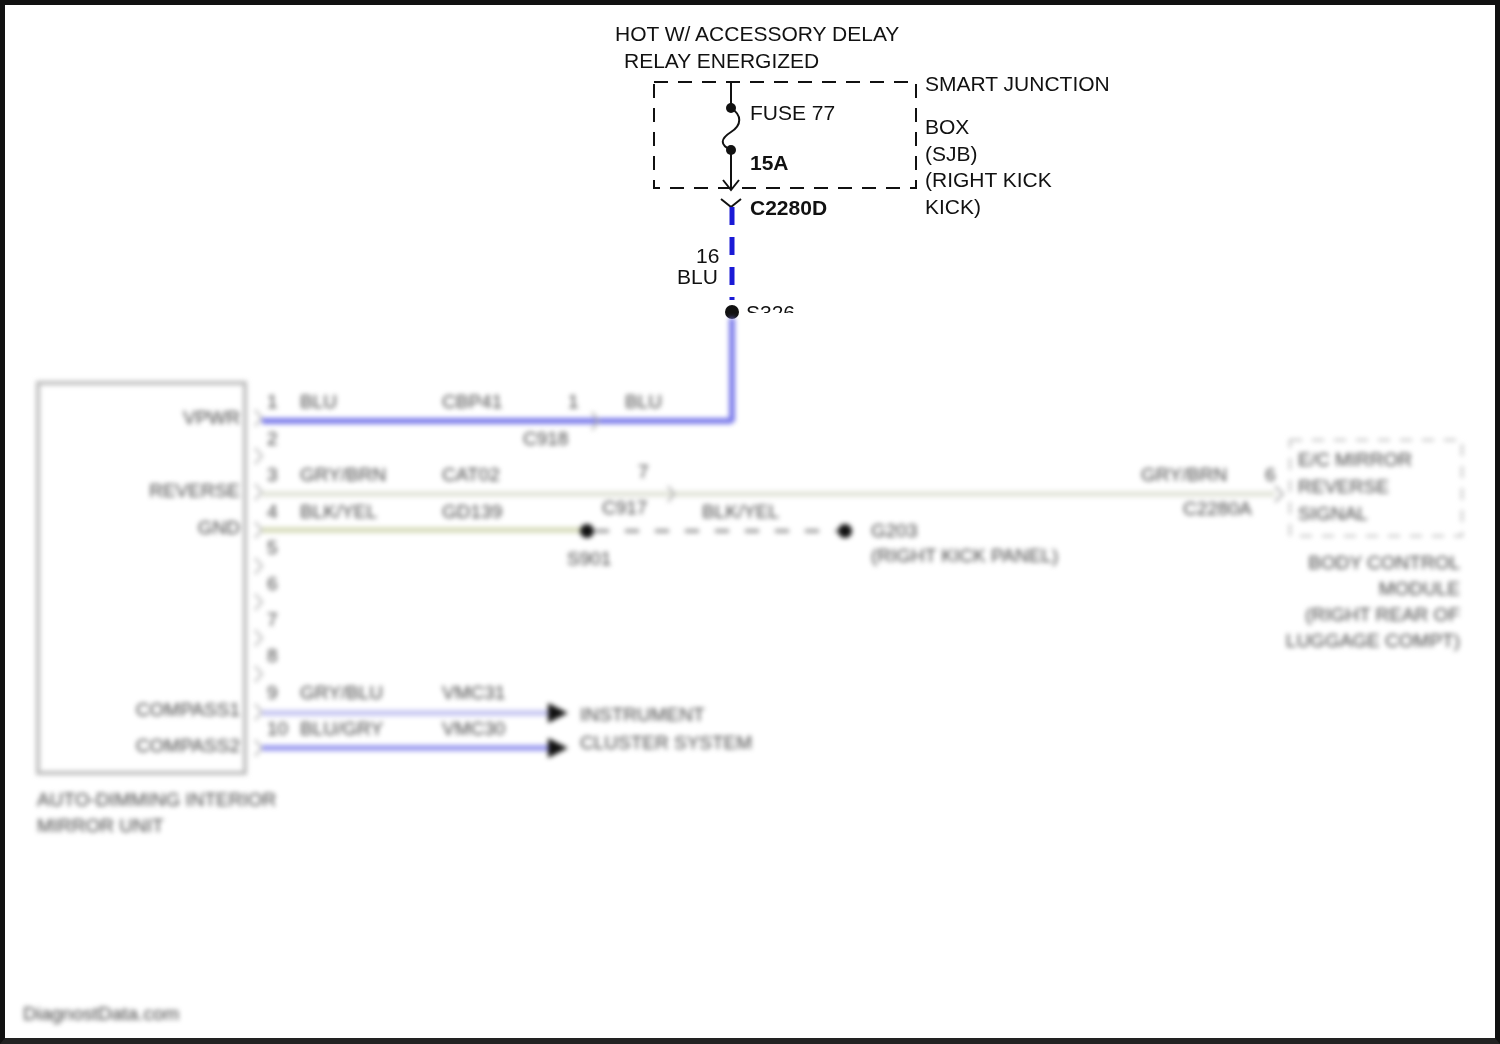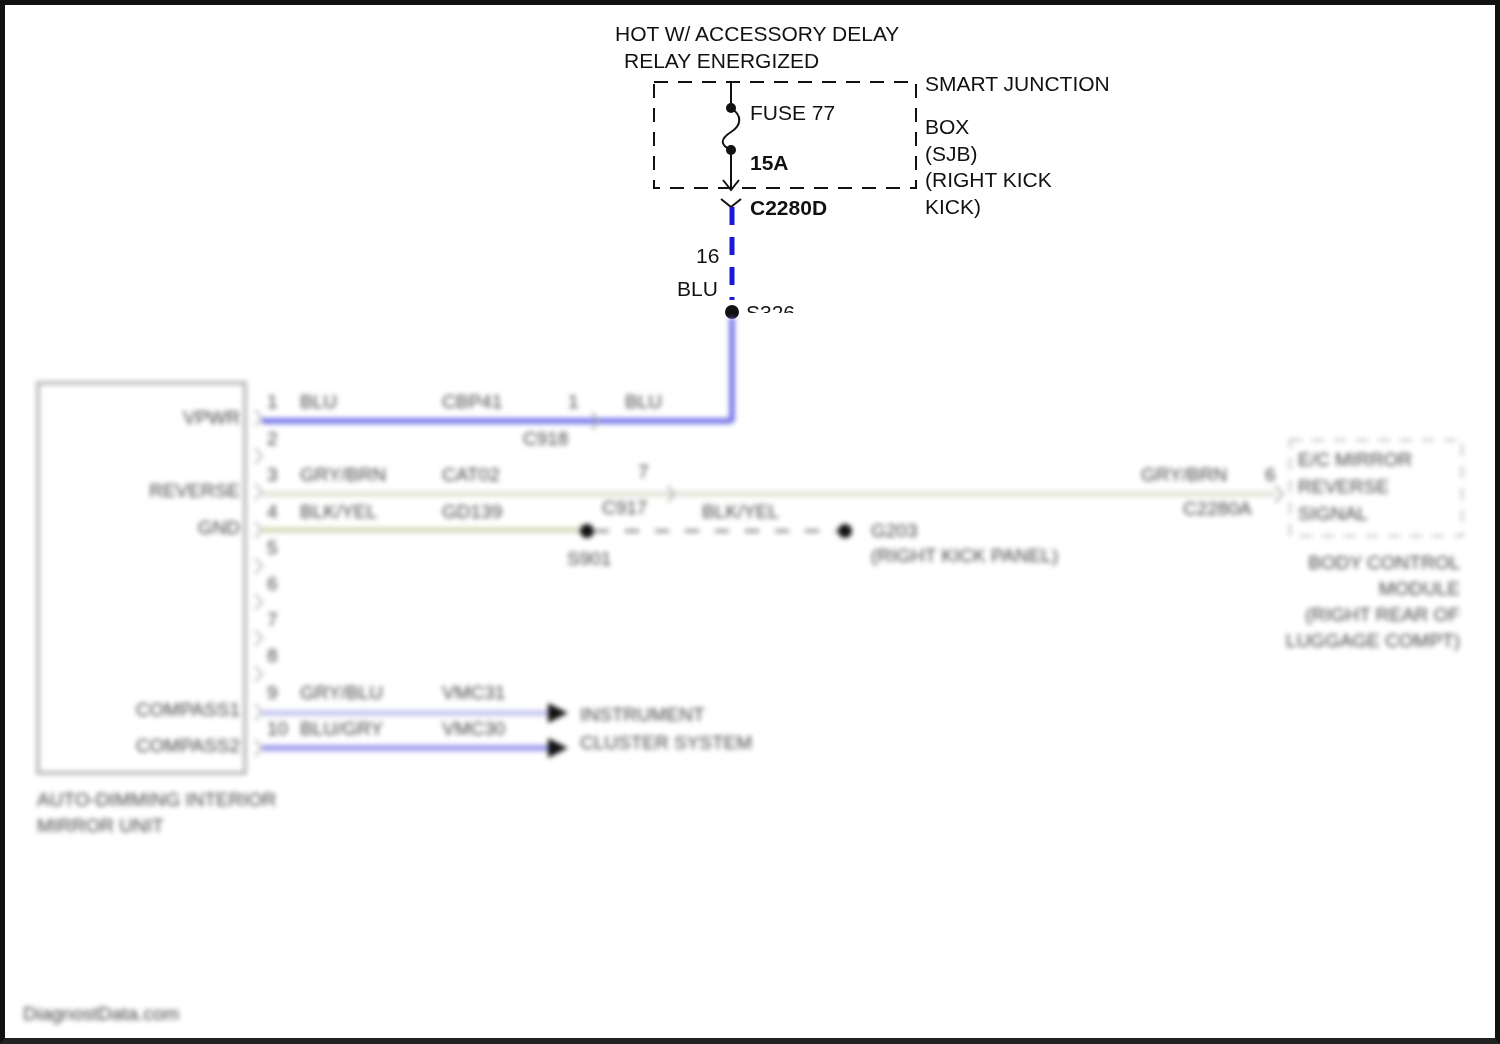--- a/index.html
+++ b/index.html
@@ -39,21 +39,21 @@
 <div class="lbl" style="left:584px;top:47px;margin-left:40px;">RELAY ENERGIZED</div>
 <div class="lbl" style="left:750px;top:99px;">FUSE 77</div>
 <div class="lbl" style="left:750px;top:149px;font-weight:bold;">15A</div>
 <div class="lbl" style="left:925px;top:70px;">SMART JUNCTION</div>
 <div class="lbl" style="left:925px;top:113px;">BOX</div>
 <div class="lbl" style="left:925px;top:140px;">(SJB)</div>
 <div class="lbl" style="left:925px;top:166px;">(RIGHT KICK</div>
 <div class="lbl" style="left:925px;top:193px;">KICK)</div>
 <div class="lbl" style="left:696px;top:194px;margin-top:48px;">16</div>
 <div class="lbl" style="left:750px;top:194px;font-weight:bold;">C2280D</div>
-<div class="lbl" style="left:677px;top:275px;">BLU</div>
+<div class="lbl" style="left:677px;top:263px;">BLU</div>
 <div class="lbl" style="left:746px;top:299px;height:14px;overflow:hidden;text-align:center;">S326</div>
 
 <div class="blurzone">
   <svg width="1490" height="725" style="left:0;top:0;">
     <g transform="translate(-5,-313)">
 
       <line x1="732" y1="318" x2="732" y2="422" stroke="#7b7bea" stroke-width="6"></line>
 
       <rect x="38" y="383" width="207" height="390" fill="none" stroke="#bbb" stroke-width="4"></rect>
 

